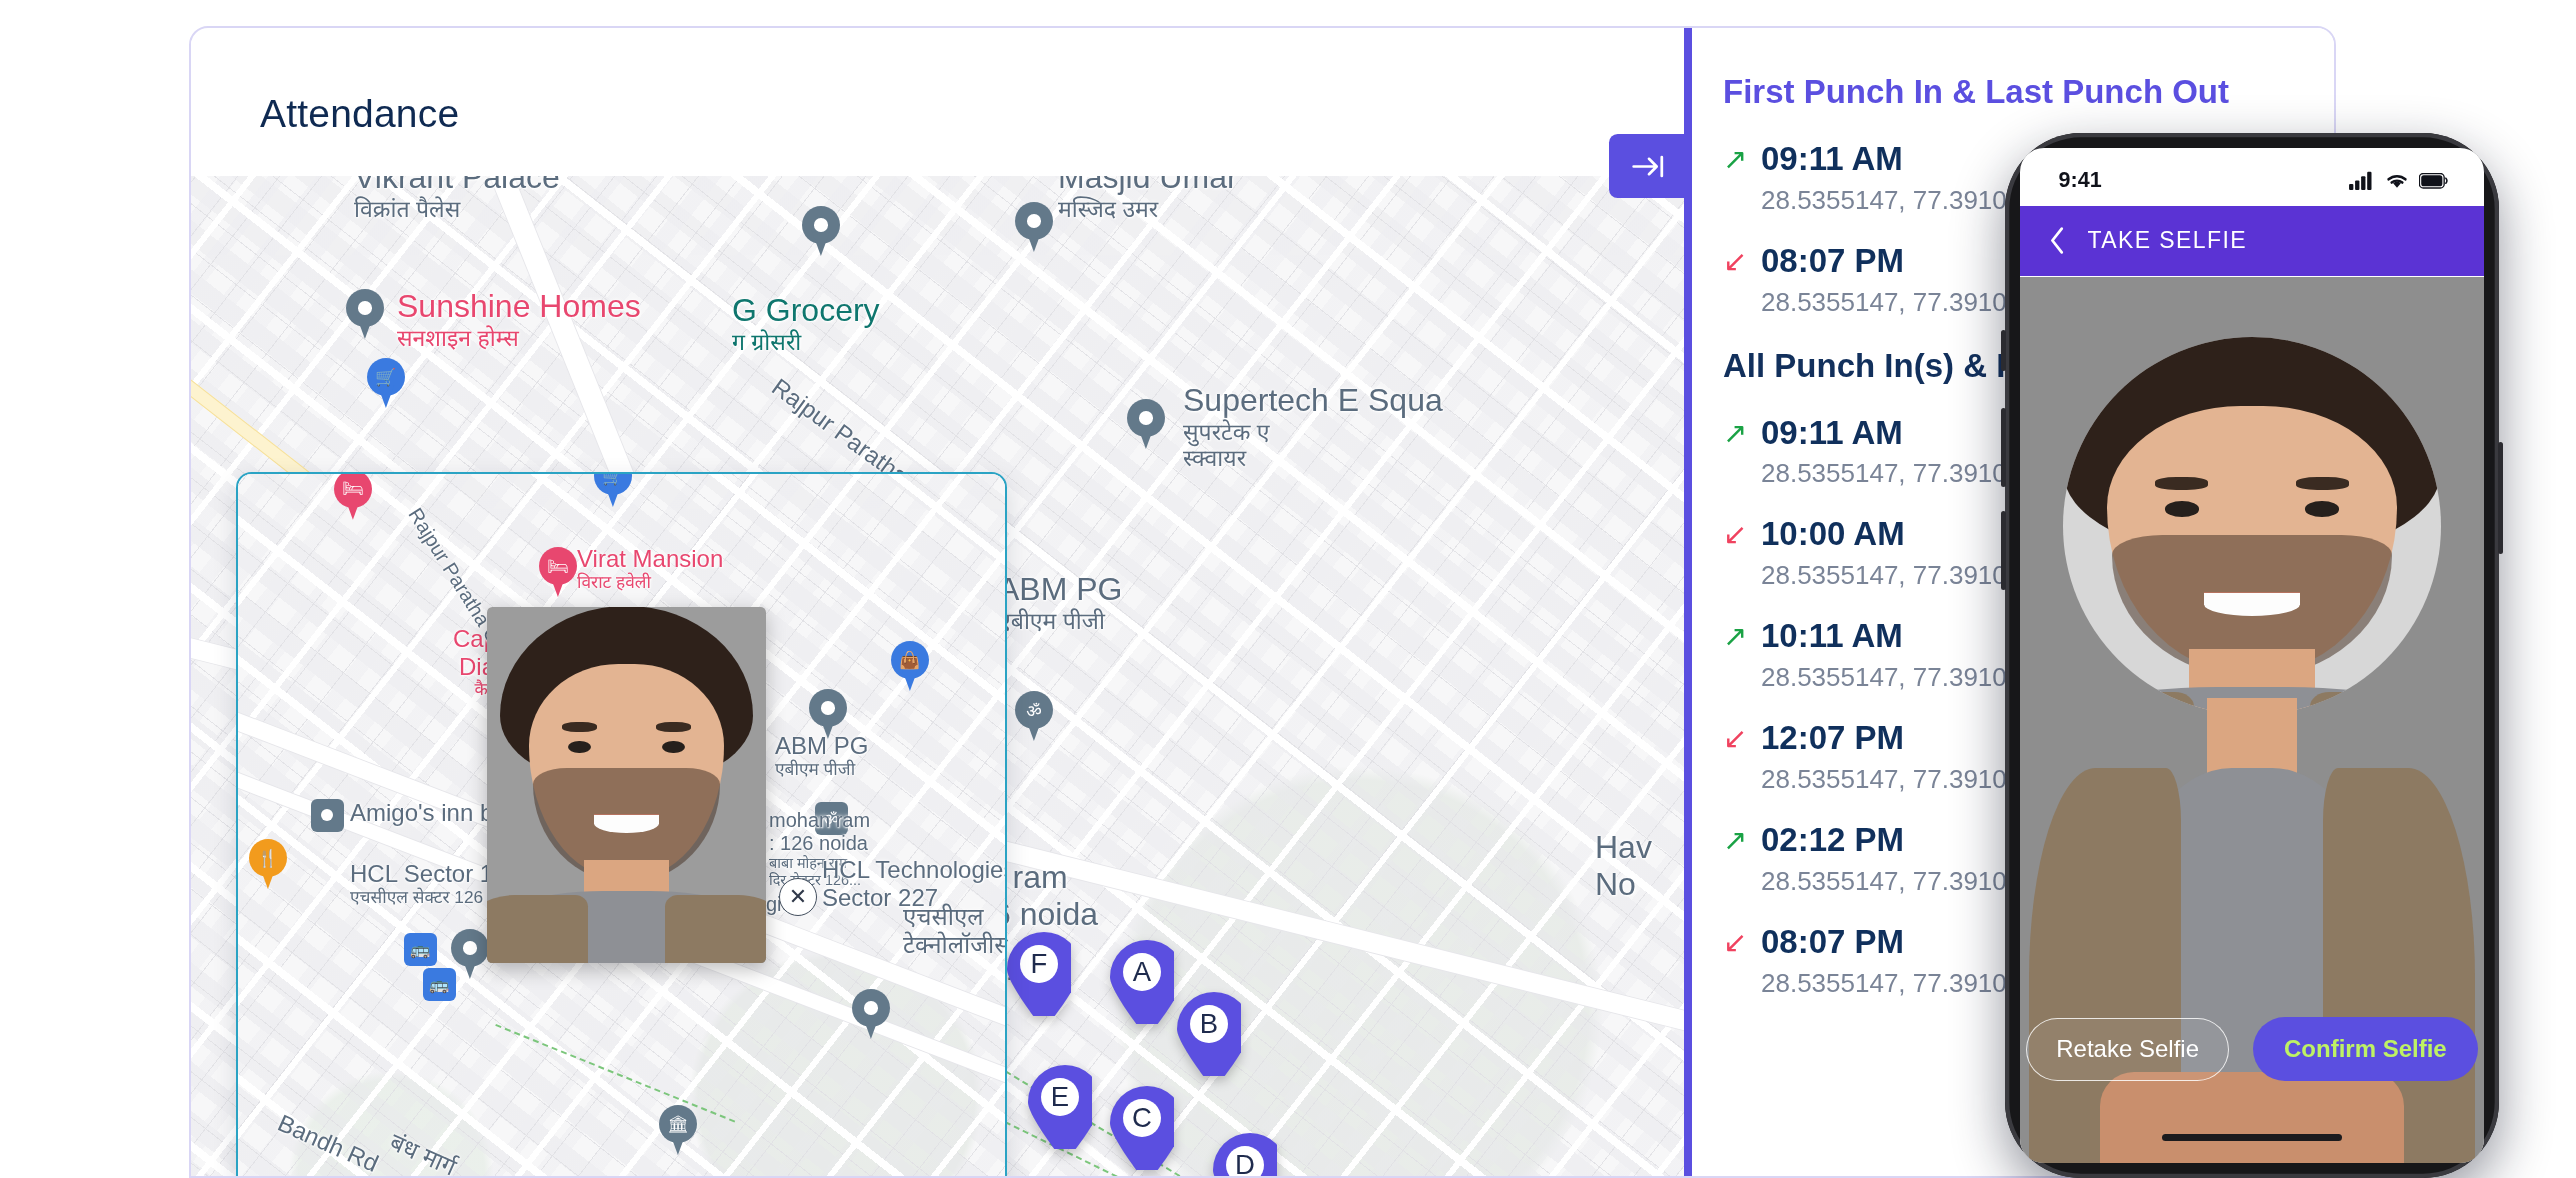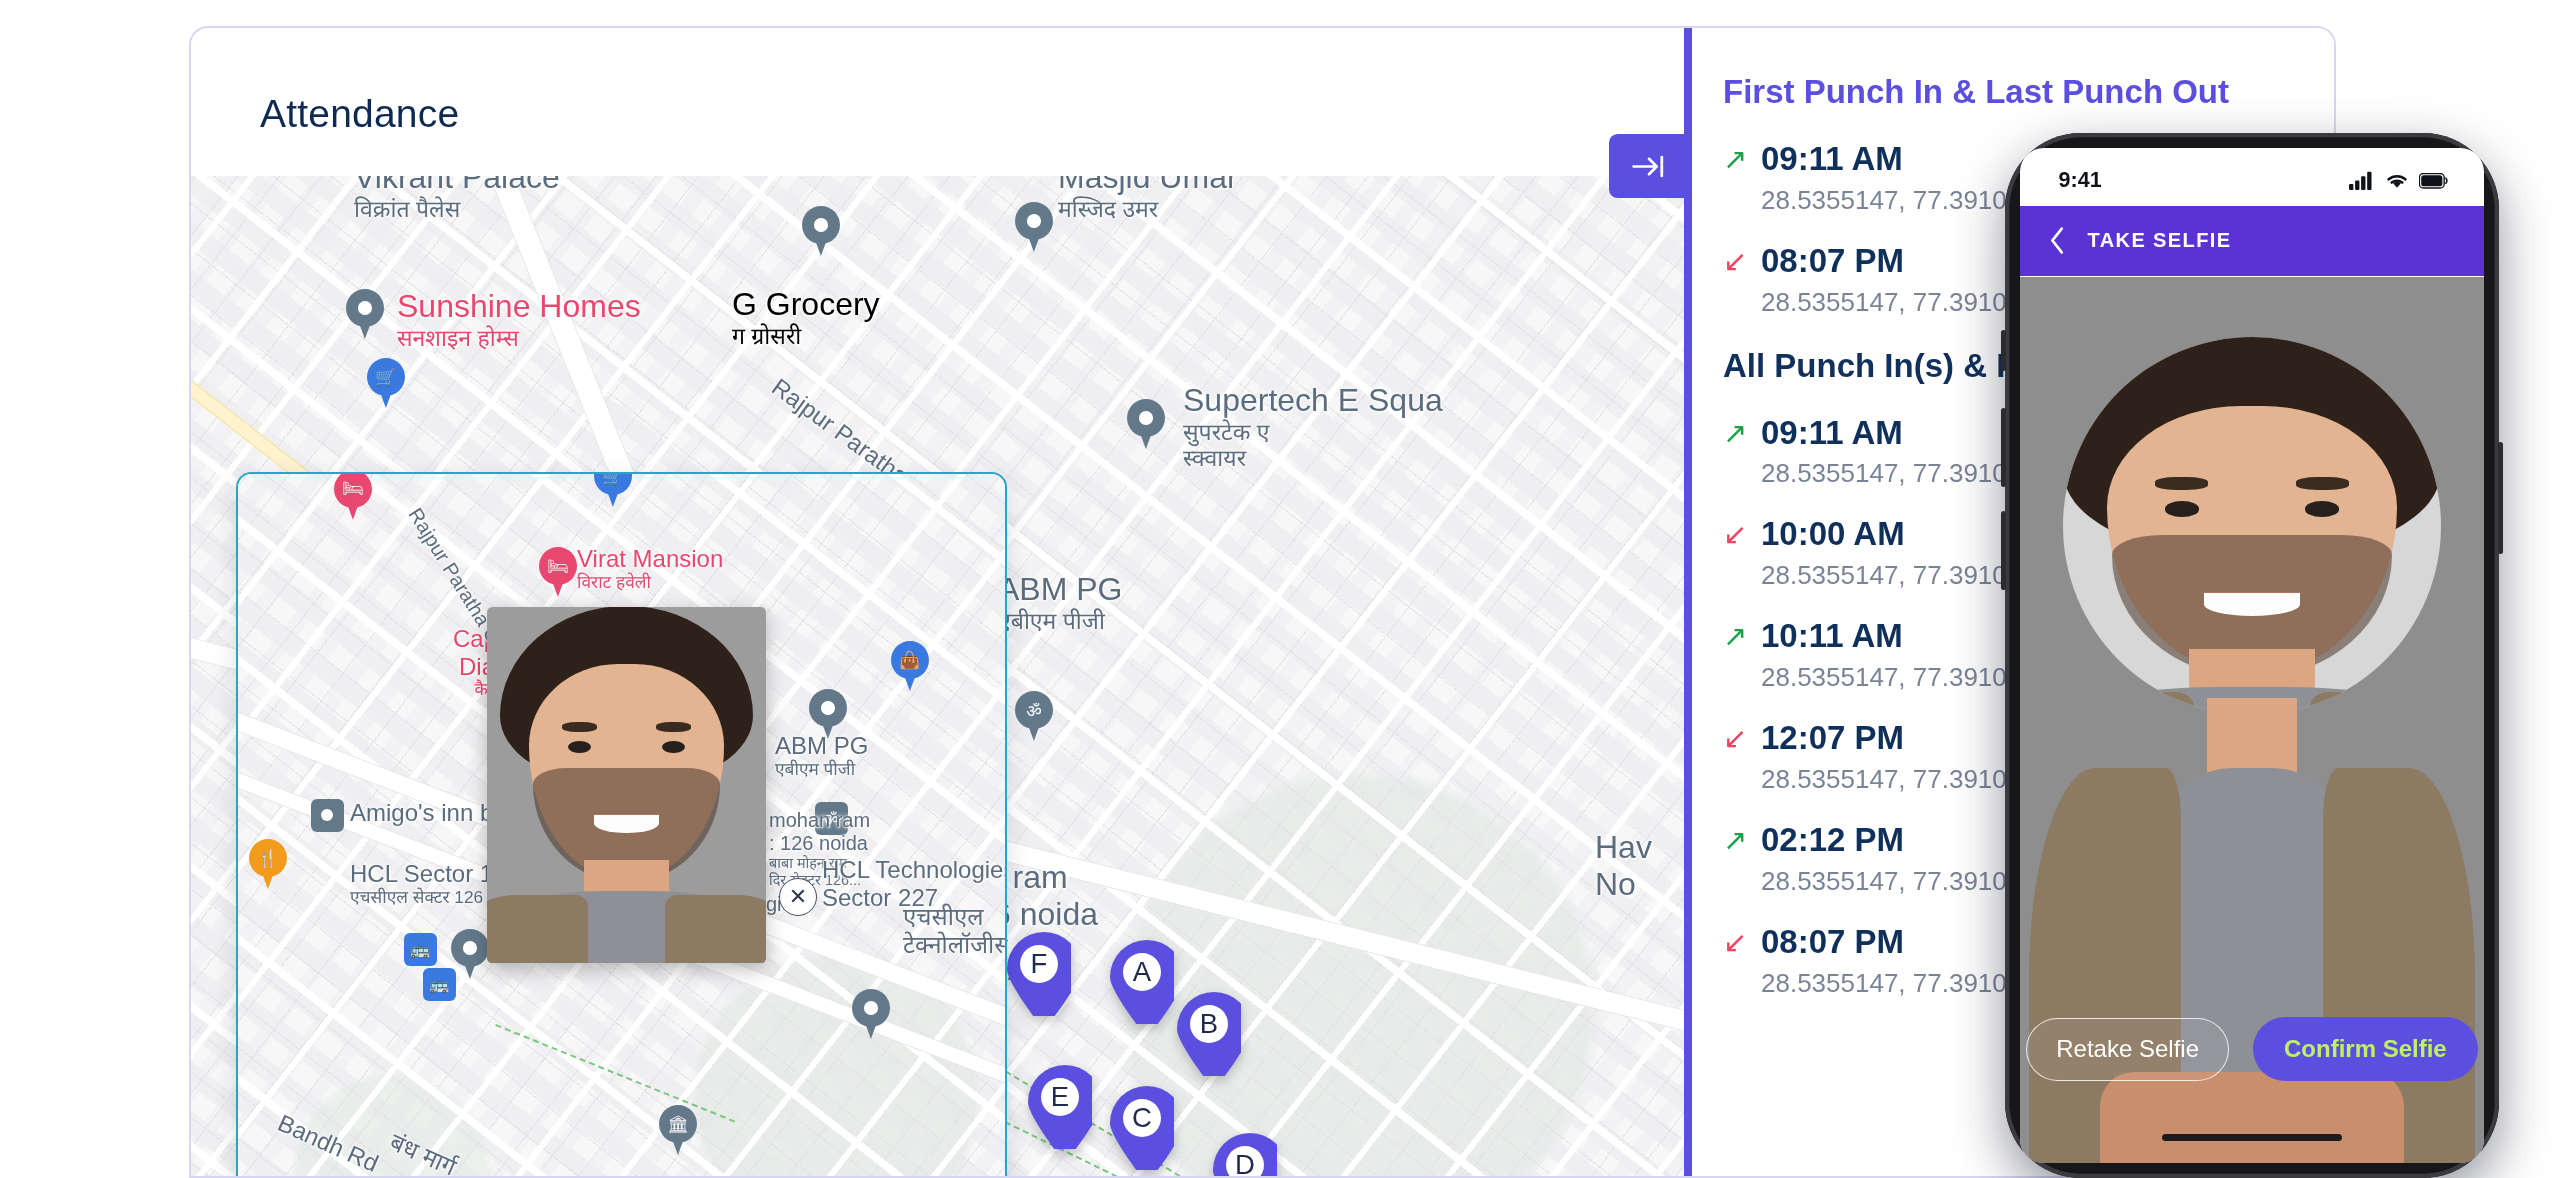--- a/index.html
+++ b/index.html
@@ -92,21 +92,21 @@
   .map-label {
     position: absolute;
     color: #5b6c7e;
     white-space: nowrap;
     line-height: 1.15;
     text-shadow: 0 0 2.6px #fff, 0 0 5.2px #fff, 0.9px 0.9px 1.7px #fff;
     pointer-events: none;
   }
   .map-label .sub { display:block; font-size: .72em; }
   .map-label.poi-pink { color: #e8476f; }
-  .map-label.poi-blue { color: #000000; }
+  .map-label.poi-blue { color: #0f766e; margin-top: 6px; }
   .map-label.big { font-size: 32px; }
   .map-label.med { font-size: 24px; }
   .map-label.sm  { font-size: 20px; }
 
   
   .pin {
     position: absolute;
     width: 38px; height: 50px;
   }
   .pin .head {
@@ -290,21 +290,21 @@
   }
   .status-icons { display: flex; align-items: center; gap: 10.3px; }
   #app-bar {
     position: absolute; left: 0; right: 0; top: 58px; height: 70px;
     background: #5b33d4;
     display: flex; align-items: center; gap: 22px;
     padding-left: 29px;
     color: #ffffff;
     z-index: 6;
   }
-  #app-bar .title { font-size: 20px; letter-spacing: 1.4px; font-weight: 700; }
+  #app-bar .title { font-size: 23px; letter-spacing: 1.4px; font-weight: 400; }
   #camera-view {
     position: absolute; left: 0; right: 0; top: 129px; bottom: 0;
     background: #8e8e8e;
     overflow: hidden;
   }
   #face-circle {
     position: absolute;
     left: 50%; transform: translateX(-50%);
     top: 60px;
     width: 378px; height: 378px;

